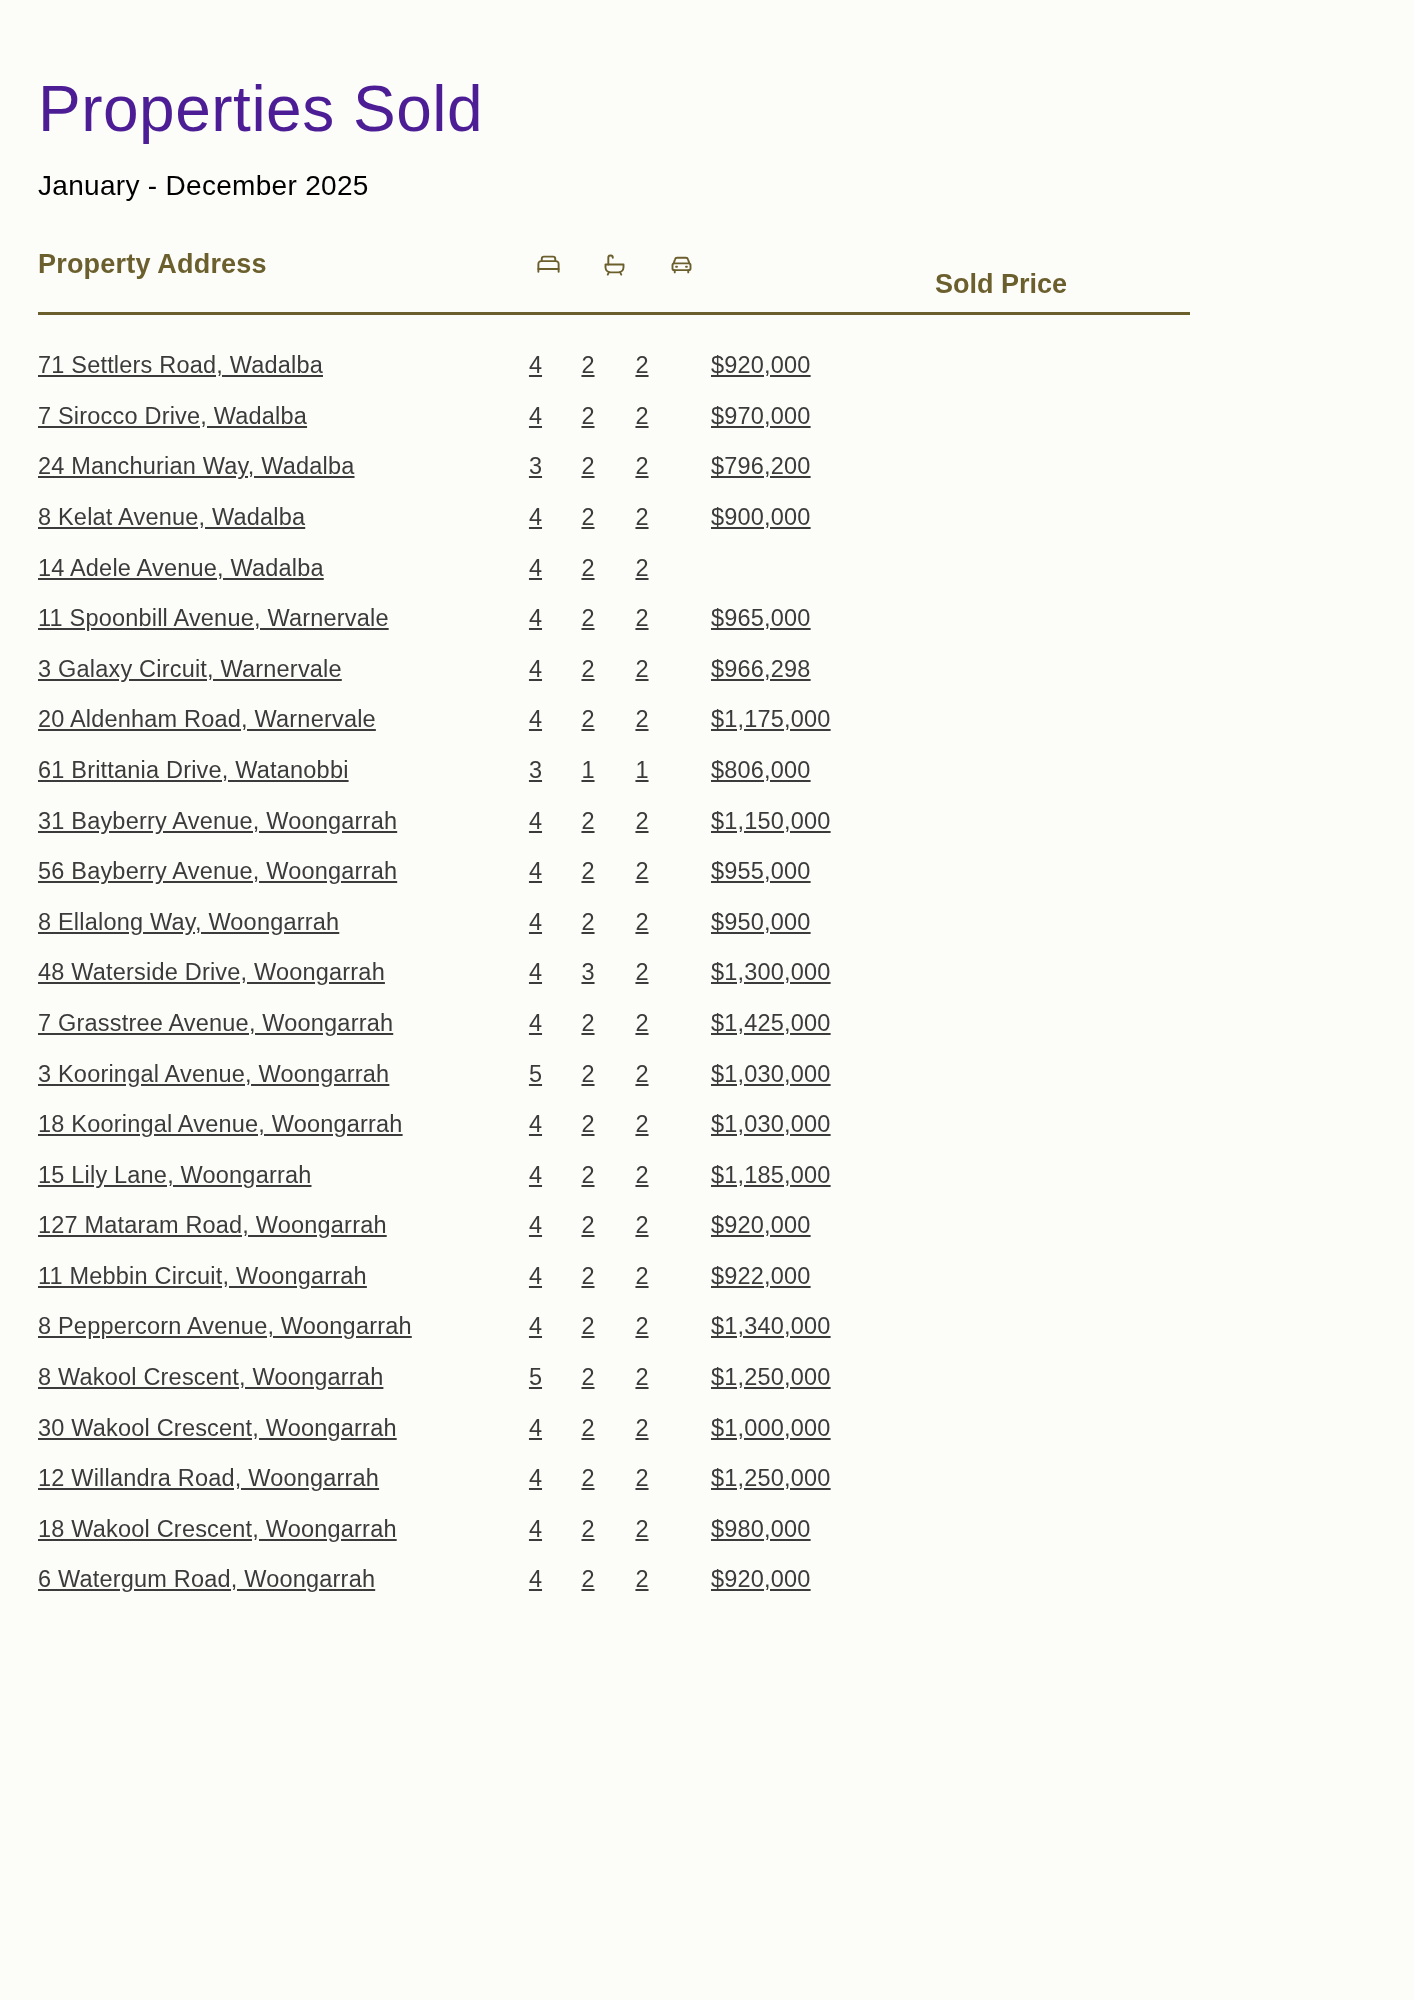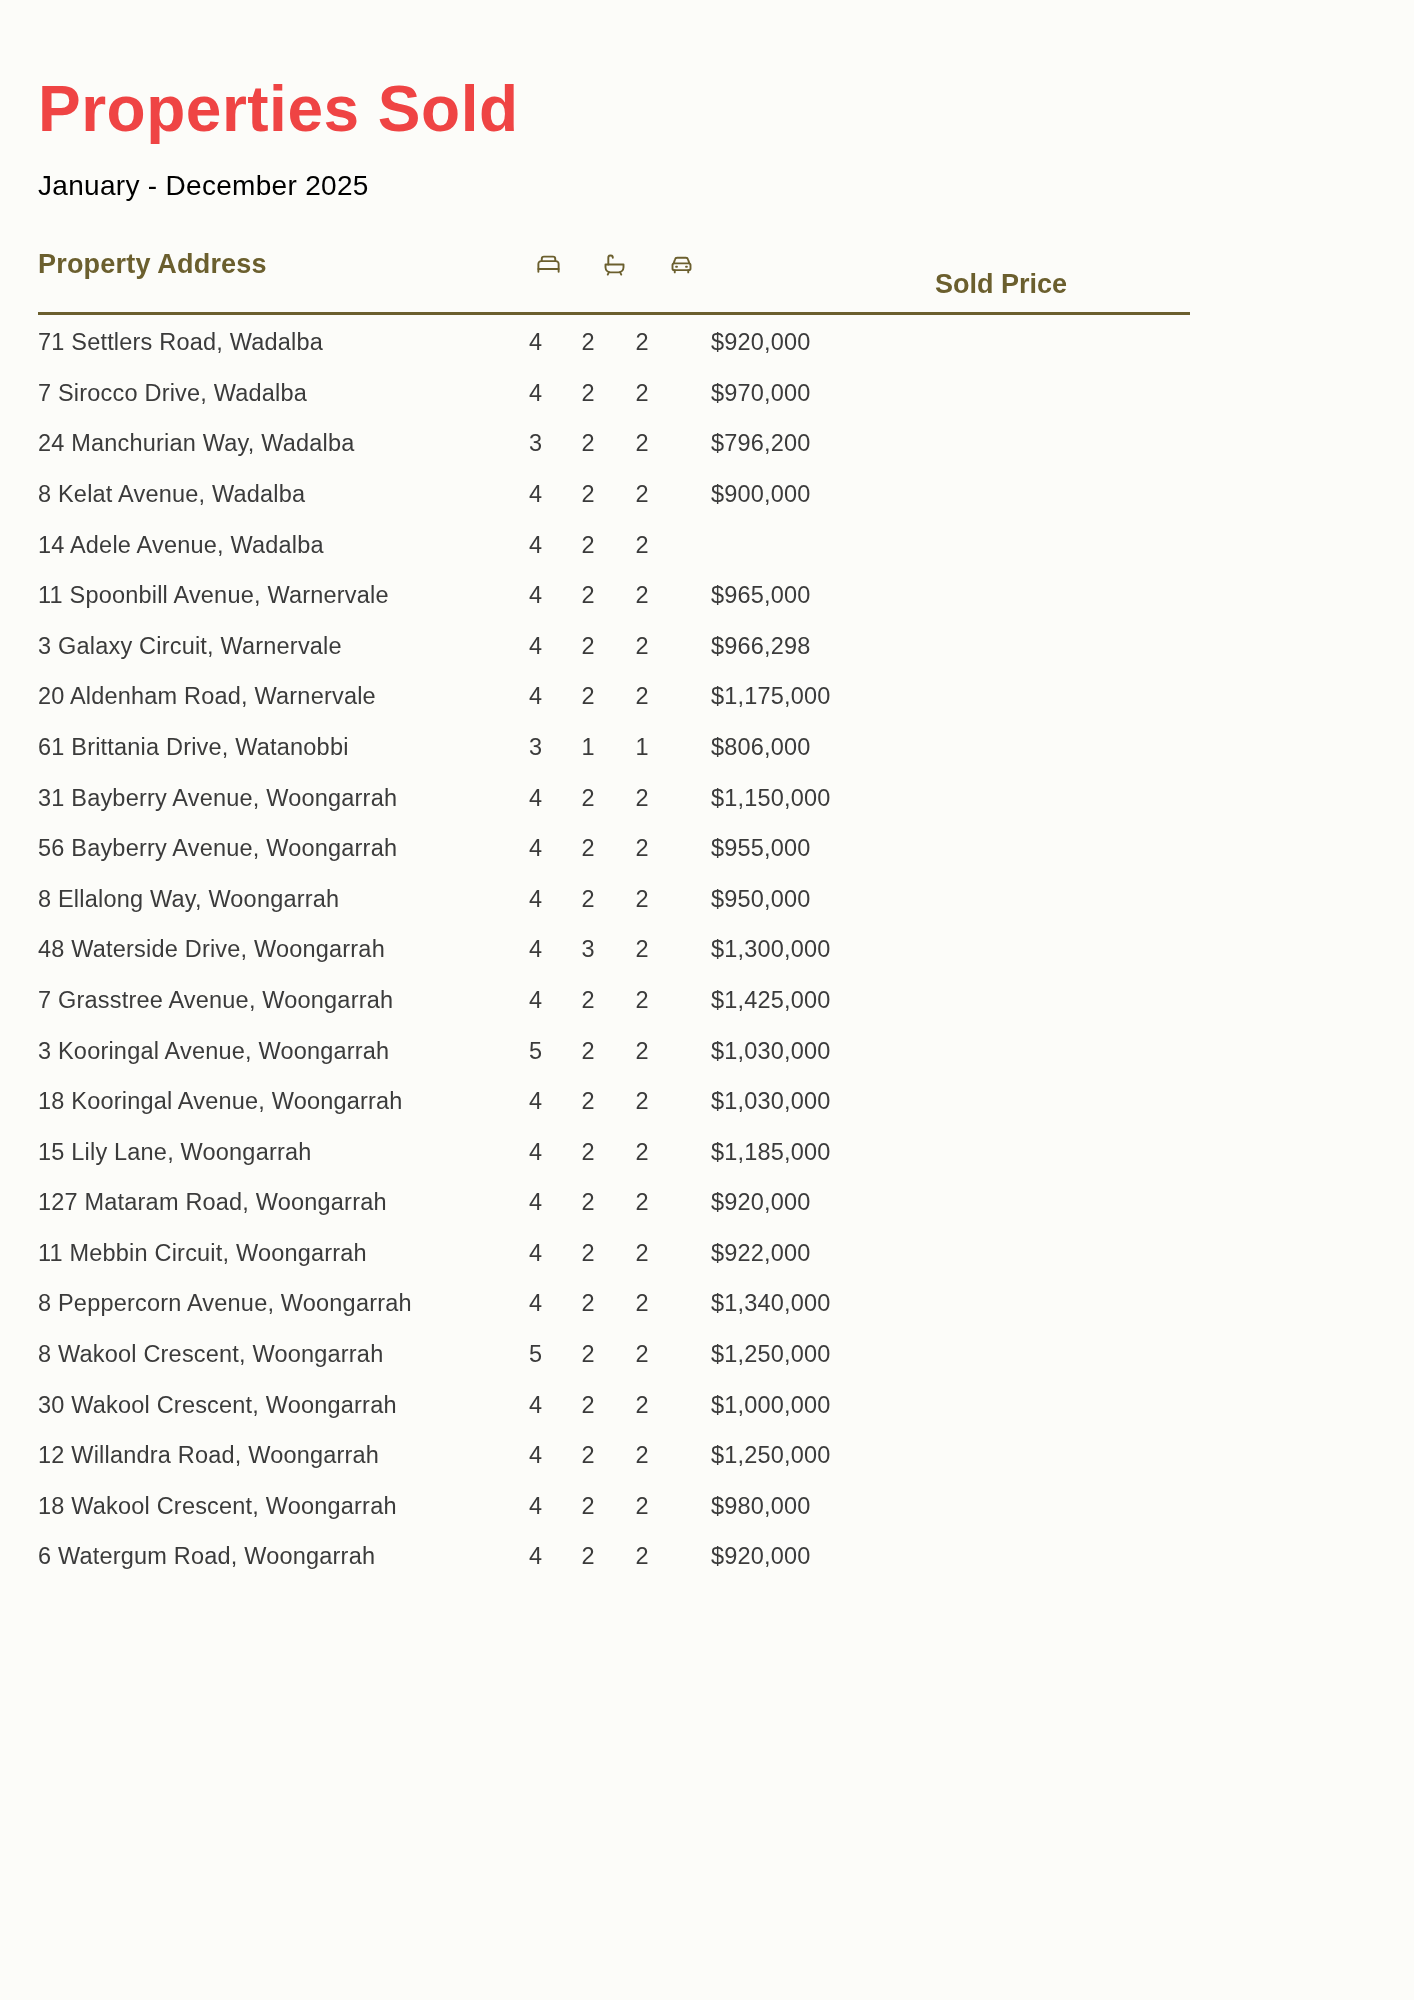--- a/index.html
+++ b/index.html
@@ -8,22 +8,22 @@
     height: 2000px;
     background: #fcfcf9;
     font-family: "Liberation Sans", sans-serif;
     color: #3b3b3b;
   }
   .page {
     padding: 74px 0 0 38px;
   }
   .title {
     font-size: 64px;
-    font-weight: 700;
-    color: #ef4444;
+    font-weight: 400;
+    color: #4c1d95;
     letter-spacing: 0.5px;
     line-height: 1.1;
   }
   .subtitle {
     margin-top: 26px;
     font-size: 28px;
     font-weight: 400;
     color: #000000;
     letter-spacing: 0.3px;
   }
@@ -61,21 +61,22 @@
   }
   .price-header {
     font-size: 27px;
     font-weight: 700;
     color: #6b5f2e;
     padding-left: 212px;
     white-space: nowrap;
     margin-top: 41px;
   }
   .rows {
-    padding-top: 2px;
+    padding-top: 25px;
+    text-decoration: underline;
   }
   .row {
     display: grid;
     grid-template-columns: 470px 55px 50px 58px auto;
     align-items: center;
     height: 50.6px;
     font-size: 23.5px;
     color: #3b3b3b;
   }
   .cell-address {

